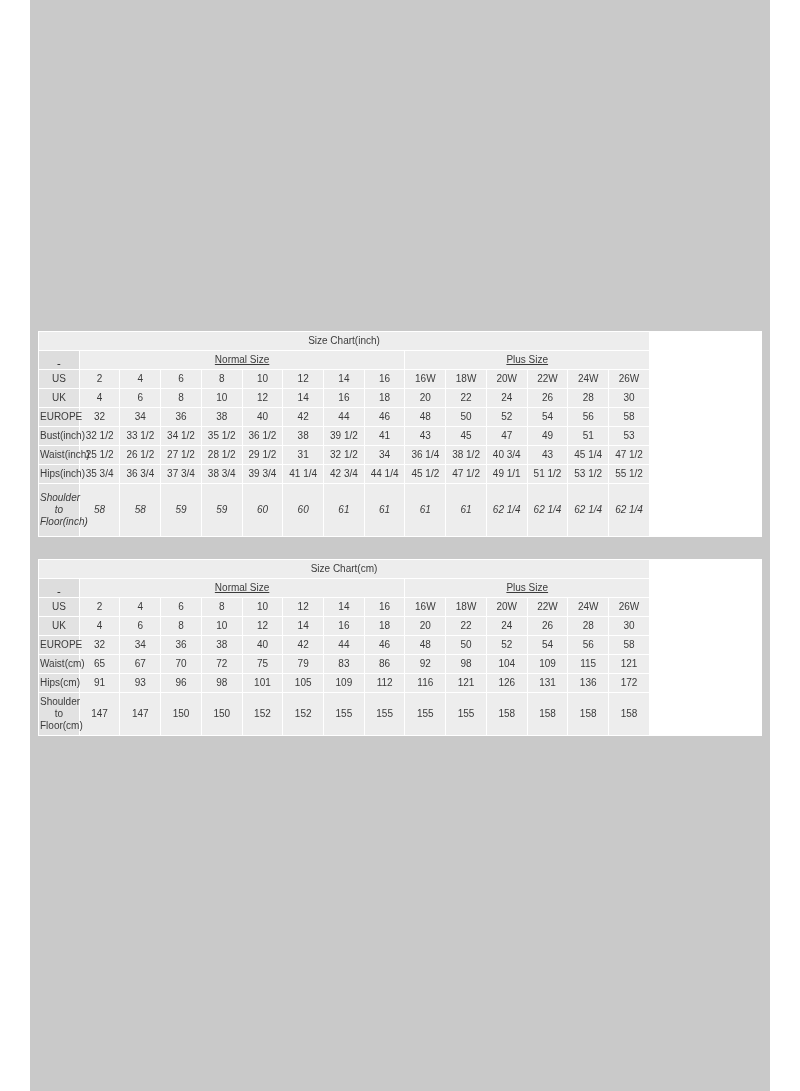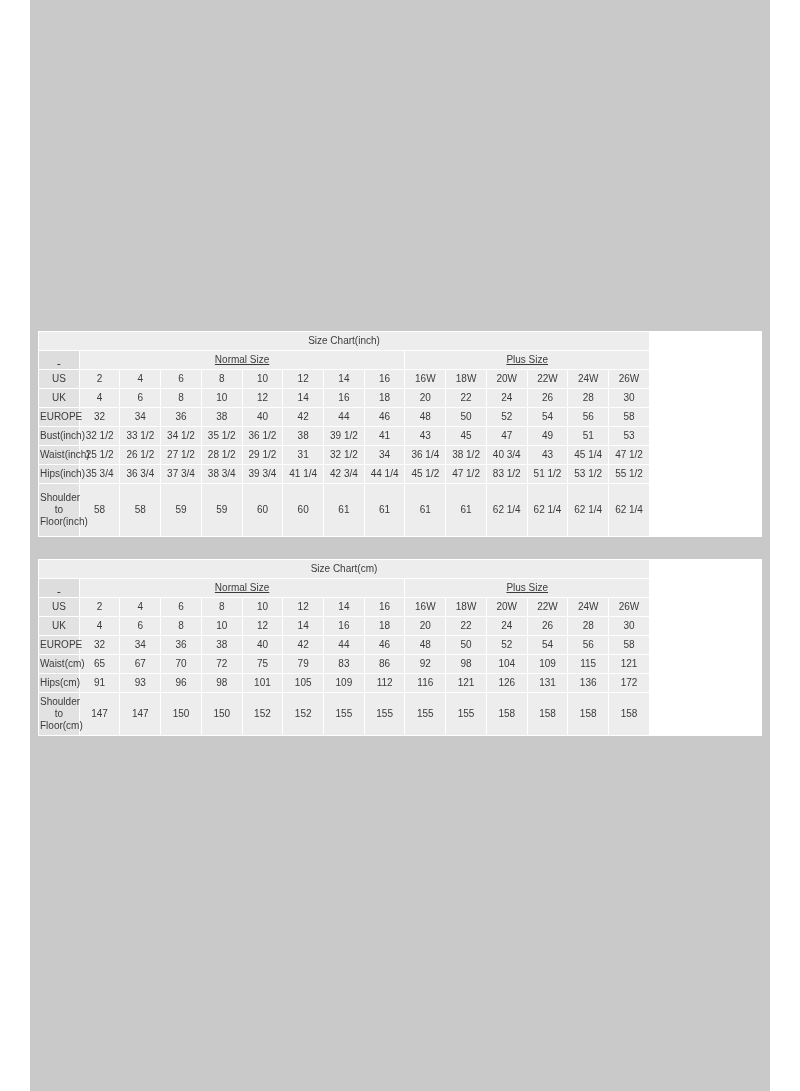--- a/index.html
+++ b/index.html
@@ -76,20 +76,21 @@
     color: #3a3a3a;
     padding-left: 2px;
     padding-right: 2px;
   }
   .datacell {
     background: #ededed;
   }
   tr.tall td {
     padding-top: 8px;
     padding-bottom: 8px;
+    font-style: italic;
   }
   .col-label { width: 108px; }
 </style>
 </head>
 <body>
 
 <div class="page-bg"></div>
 
 <div class="content">
   <div class="gap-top"></div>
@@ -194,21 +195,21 @@
             <td class="datacell">35 3/4</td>
             <td class="datacell">36 3/4</td>
             <td class="datacell">37 3/4</td>
             <td class="datacell">38 3/4</td>
             <td class="datacell">39 3/4</td>
             <td class="datacell">41 1/4</td>
             <td class="datacell">42 3/4</td>
             <td class="datacell">44 1/4</td>
             <td class="datacell">45 1/2</td>
             <td class="datacell">47 1/2</td>
-            <td class="datacell">83 1/2</td>
+            <td class="datacell">49 1/1</td>
             <td class="datacell">51 1/2</td>
             <td class="datacell">53 1/2</td>
             <td class="datacell">55 1/2</td>
           </tr>
           <tr class="tall">
             <td class="rowlabel col-label">Shoulder to Floor(inch)</td>
             <td class="datacell">58</td>
             <td class="datacell">58</td>
             <td class="datacell">59</td>
             <td class="datacell">59</td>

